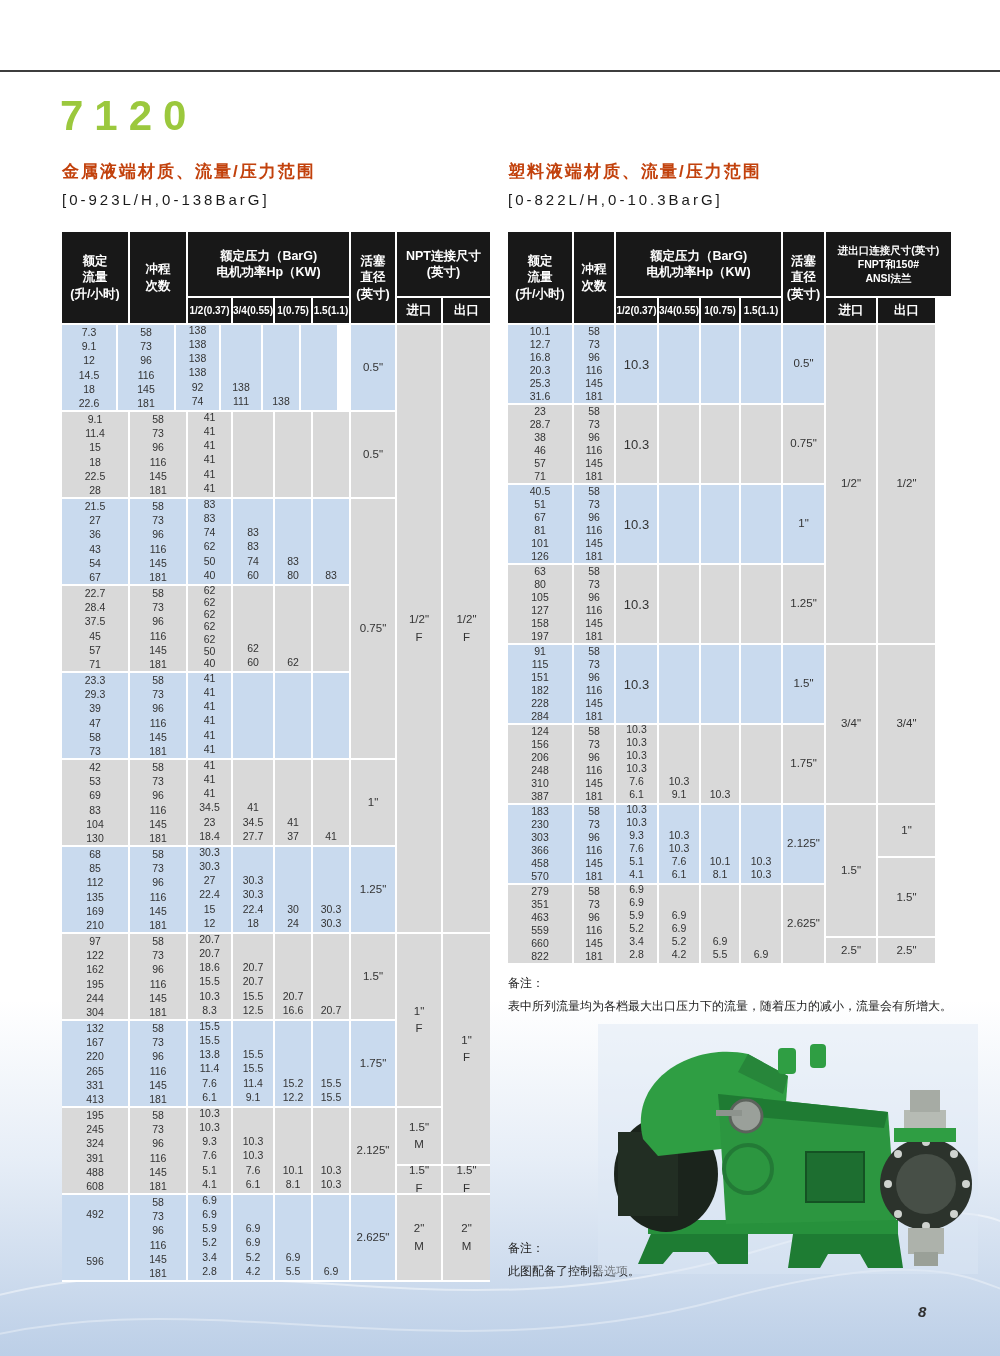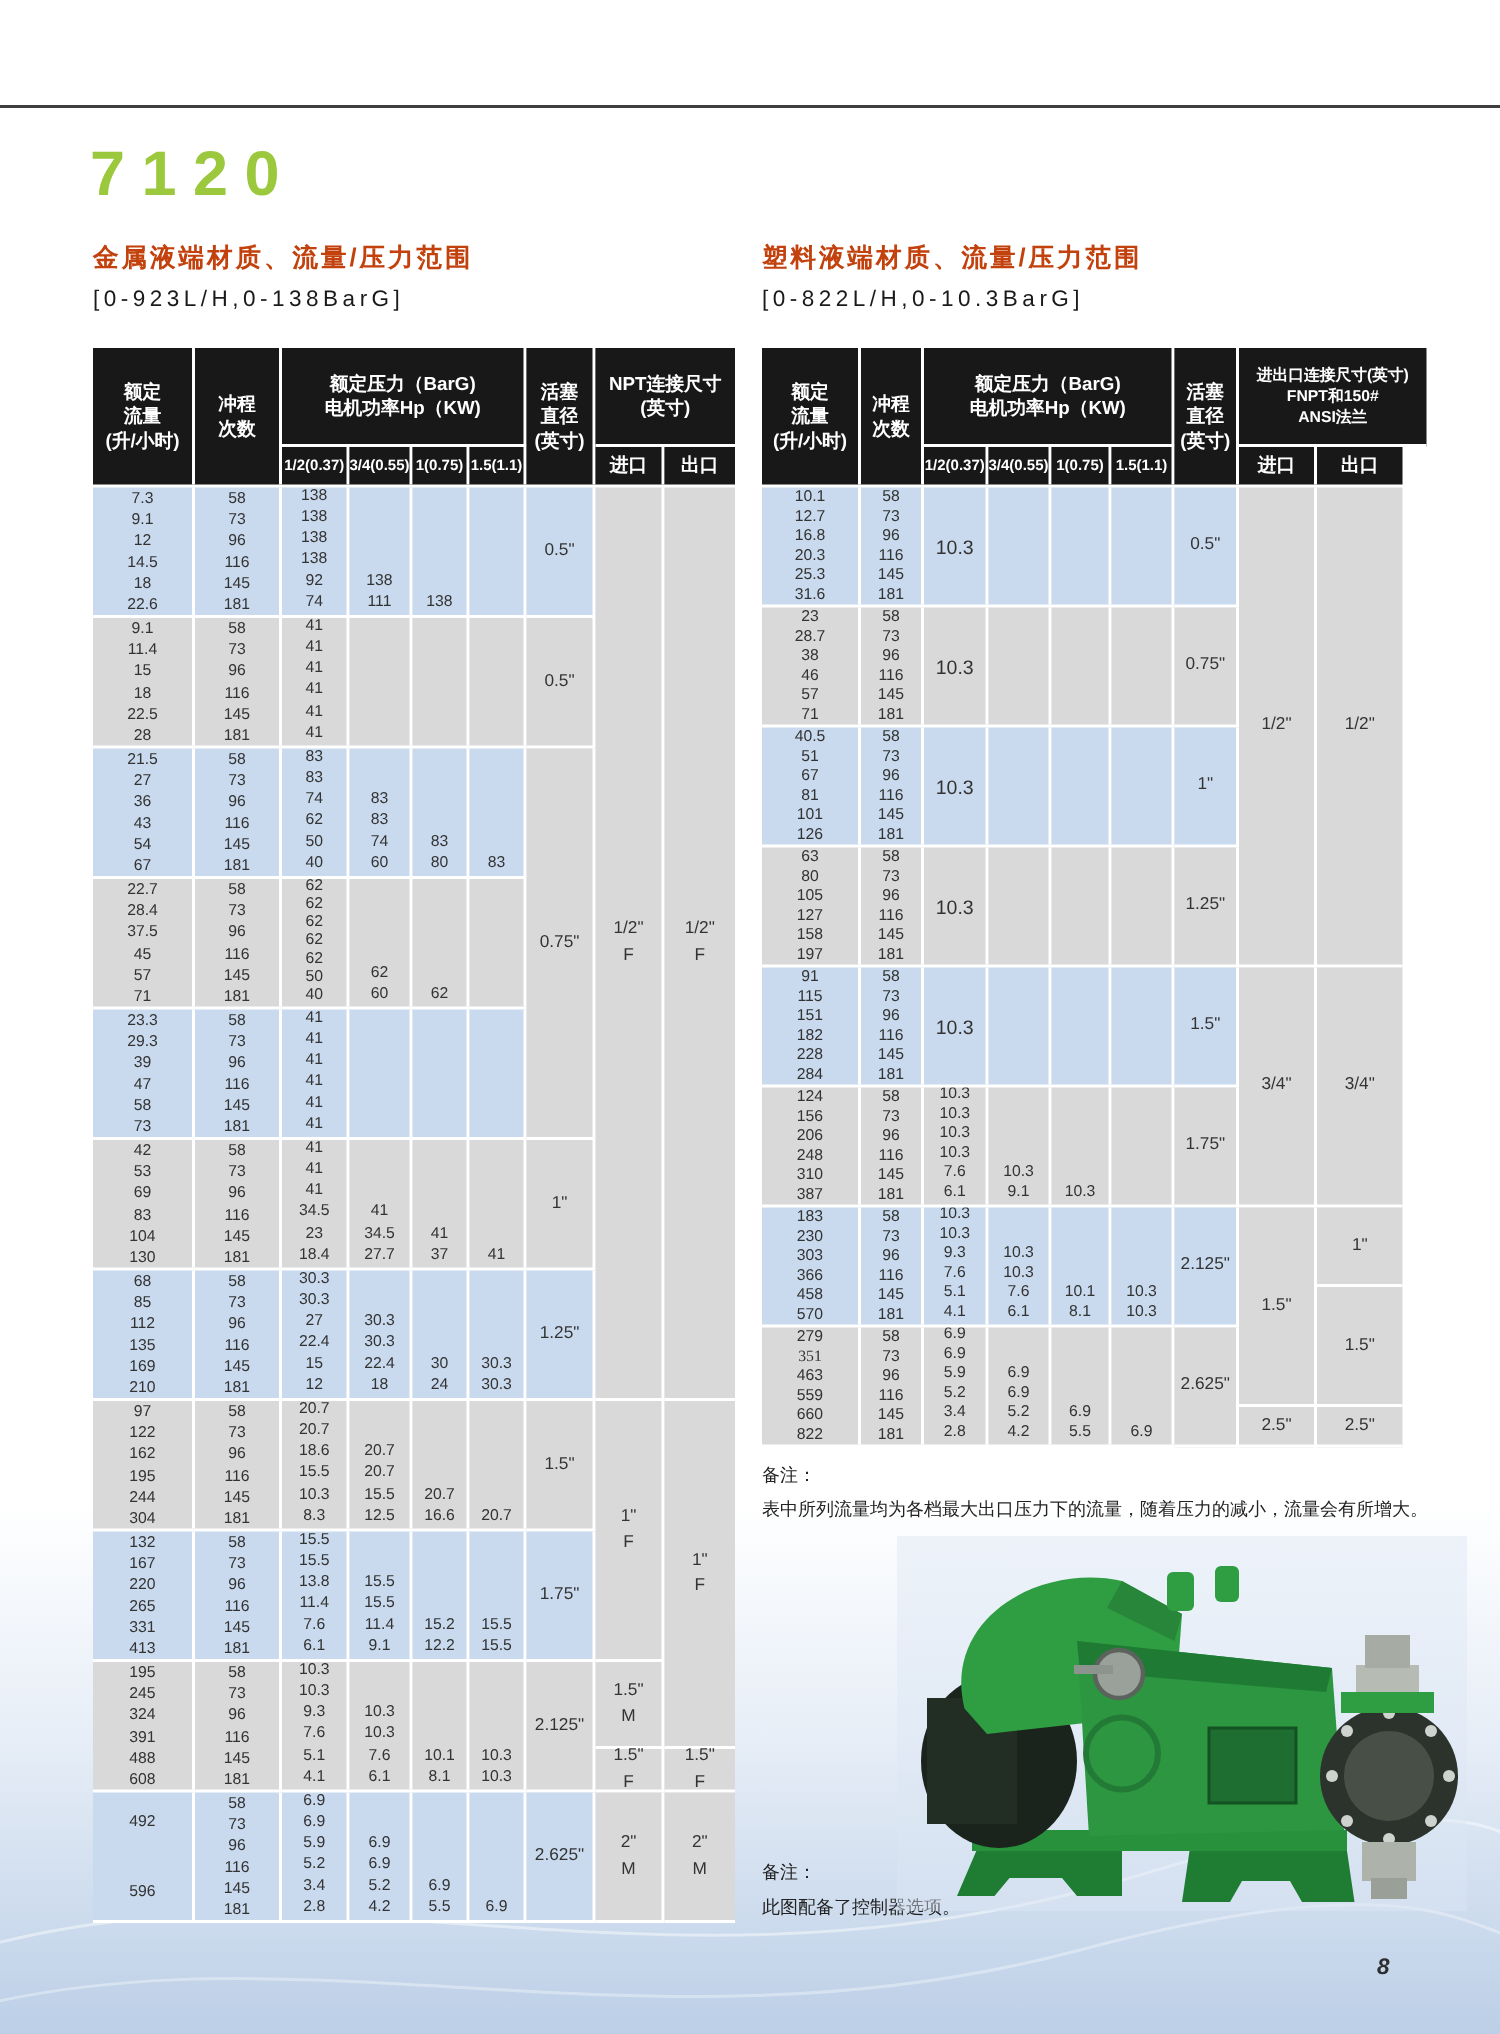--- a/index.html
+++ b/index.html
@@ -86,21 +86,21 @@
         <div class="hc hgrp-top last" style="width:93px;">NPT连接尺寸
 (英寸)</div>
         <div class="hgrp-bot">
           <div class="hc" style="width:46px;">进口</div>
           <div class="hc last" style="width:47px;">出口</div>
         </div>
       </div>
     </div>
     <div class="tbody" id="ltbody" style="width:428px;height:957px;">
         <div class="grp" style="height: 87px;">
-          <div class="cell blue" style="width: 68px; align-items: center;">
+          <div class="cell blue" style="width: 56px; align-items: center;">
             <div style="line-height: 14.1667px;">7.3</div>
             <div style="line-height: 14.1667px;">9.1</div>
             <div style="line-height: 14.1667px;">12</div>
             <div style="line-height: 14.1667px;">14.5</div>
             <div style="line-height: 14.1667px;">18</div>
             <div style="line-height: 14.1667px;">22.6</div>
           </div>
           <div class="cell blue" style="width: 58px;">
             <div style="line-height: 14.1667px;">58</div>
             <div style="line-height: 14.1667px;">73</div>
@@ -781,21 +781,21 @@
             <div style="line-height: 13px;">8.1</div>
           </div>
           <div class="cell blue hp" style="width: 42px;">
             <div style="line-height: 13px;">10.3</div>
             <div style="line-height: 13px;">10.3</div>
           </div>
         </div>
         <div class="grp" style="height: 80px;">
           <div class="cell gray" style="width: 66px;">
             <div style="line-height: 13px;">279</div>
-            <div style="line-height: 13px; font-family: Liberation Serif, serif;">351</div>
+            <div style="line-height: 13px;">351</div>
             <div style="line-height: 13px;">463</div>
             <div style="line-height: 13px;">559</div>
             <div style="line-height: 13px;">660</div>
             <div style="line-height: 13px;">822</div>
           </div>
           <div class="cell gray" style="width: 42px;">
             <div style="line-height: 13px;">58</div>
             <div style="line-height: 13px;">73</div>
             <div style="line-height: 13px;">96</div>
             <div style="line-height: 13px;">116</div>

